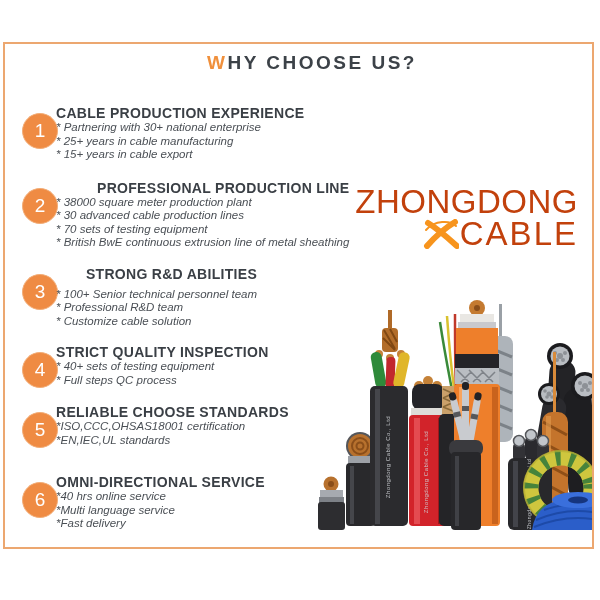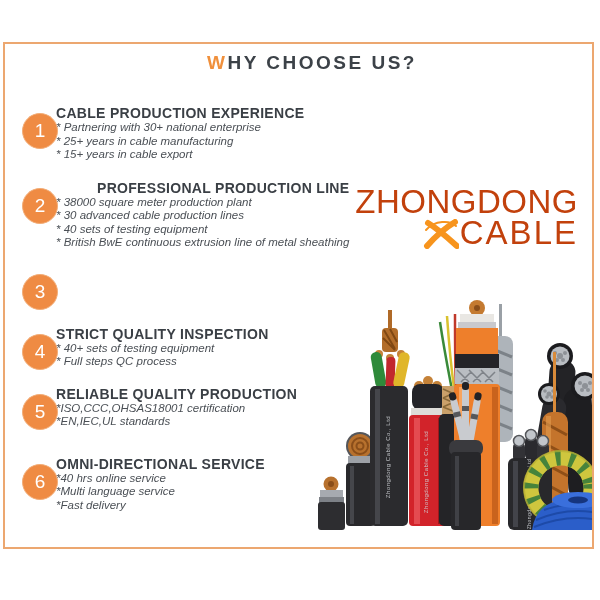--- a/index.html
+++ b/index.html
@@ -36,21 +36,21 @@
     text-align:right;
   }
   .bullets{margin-top:1px;font-style:italic;}
   .section:nth-child(3) .bullets{margin-top:7px;}
   .bullet{font-size:11.5px;color:#4A4F55;line-height:13.5px;}
   .logo{
     position:absolute;right:22px;top:186px;text-align:right;
     color:#c2410c;font-weight:normal;line-height:31px;
   }
   .logo-line1{font-size:33px;letter-spacing:.5px;}
-  .logo-line2{display:flex;align-items:flex-start;justify-content:flex-end;font-size:33px;letter-spacing:2px;}
+  .logo-line2{display:flex;align-items:center;justify-content:flex-end;font-size:33px;letter-spacing:2px;}
   .logo-amp{margin-right:1px;margin-top:2px;}
   .cables{position:absolute;left:306px;top:294px;}
   .vtxt{font-size:6px;fill:#CFD2D6;opacity:.9;letter-spacing:.5px;}
   .vtxt.small{font-size:5px;}
 </style>
 </head>
 <body>
 
 <div class="frame"></div>
 
@@ -75,29 +75,37 @@
 
   <div class="section">
     <div class="badge">
       <span>2</span>
     </div>
     <div class="sec-text">
       <div class="sec-heading">PROFESSIONAL PRODUCTION LINE</div>
       <div class="bullets">
           <div class="bullet">* 38000 square meter production plant</div>
           <div class="bullet">* 30 advanced cable production lines</div>
-          <div class="bullet">* 40 sets of testing equipment</div>
+          <div class="bullet">* 70 sets of testing equipment</div>
           <div class="bullet">* British BwE continuous extrusion line of metal sheathing</div>
         </div>
     </div>
   </div>
 
   <div class="section">
     <div class="badge">
       <span>3</span>
+    </div>
+    <div class="sec-text">
+      <div class="sec-heading">STRONG R&amp;D ABILITIES</div>
+      <div class="bullets">
+          <div class="bullet">* 100+ Senior technical personnel team</div>
+          <div class="bullet">* Professional R&amp;D team</div>
+          <div class="bullet">* Customize cable solution</div>
+        </div>
     </div>
   </div>
 
   <div class="section">
     <div class="badge">
       <span>4</span>
     </div>
     <div class="sec-text">
       <div class="sec-heading">STRICT QUALITY INSPECTION</div>
       <div class="bullets">
@@ -105,21 +113,21 @@
           <div class="bullet">* Full steps QC process</div>
         </div>
     </div>
   </div>
 
   <div class="section">
     <div class="badge">
       <span>5</span>
     </div>
     <div class="sec-text">
-      <div class="sec-heading">RELIABLE QUALITY PRODUCTION</div>
+      <div class="sec-heading">RELIABLE CHOOSE STANDARDS</div>
       <div class="bullets">
           <div class="bullet">*ISO,CCC,OHSAS18001 certification</div>
           <div class="bullet">*EN,IEC,UL standards</div>
         </div>
     </div>
   </div>
 
   <div class="section">
     <div class="badge">
       <span>6</span>

